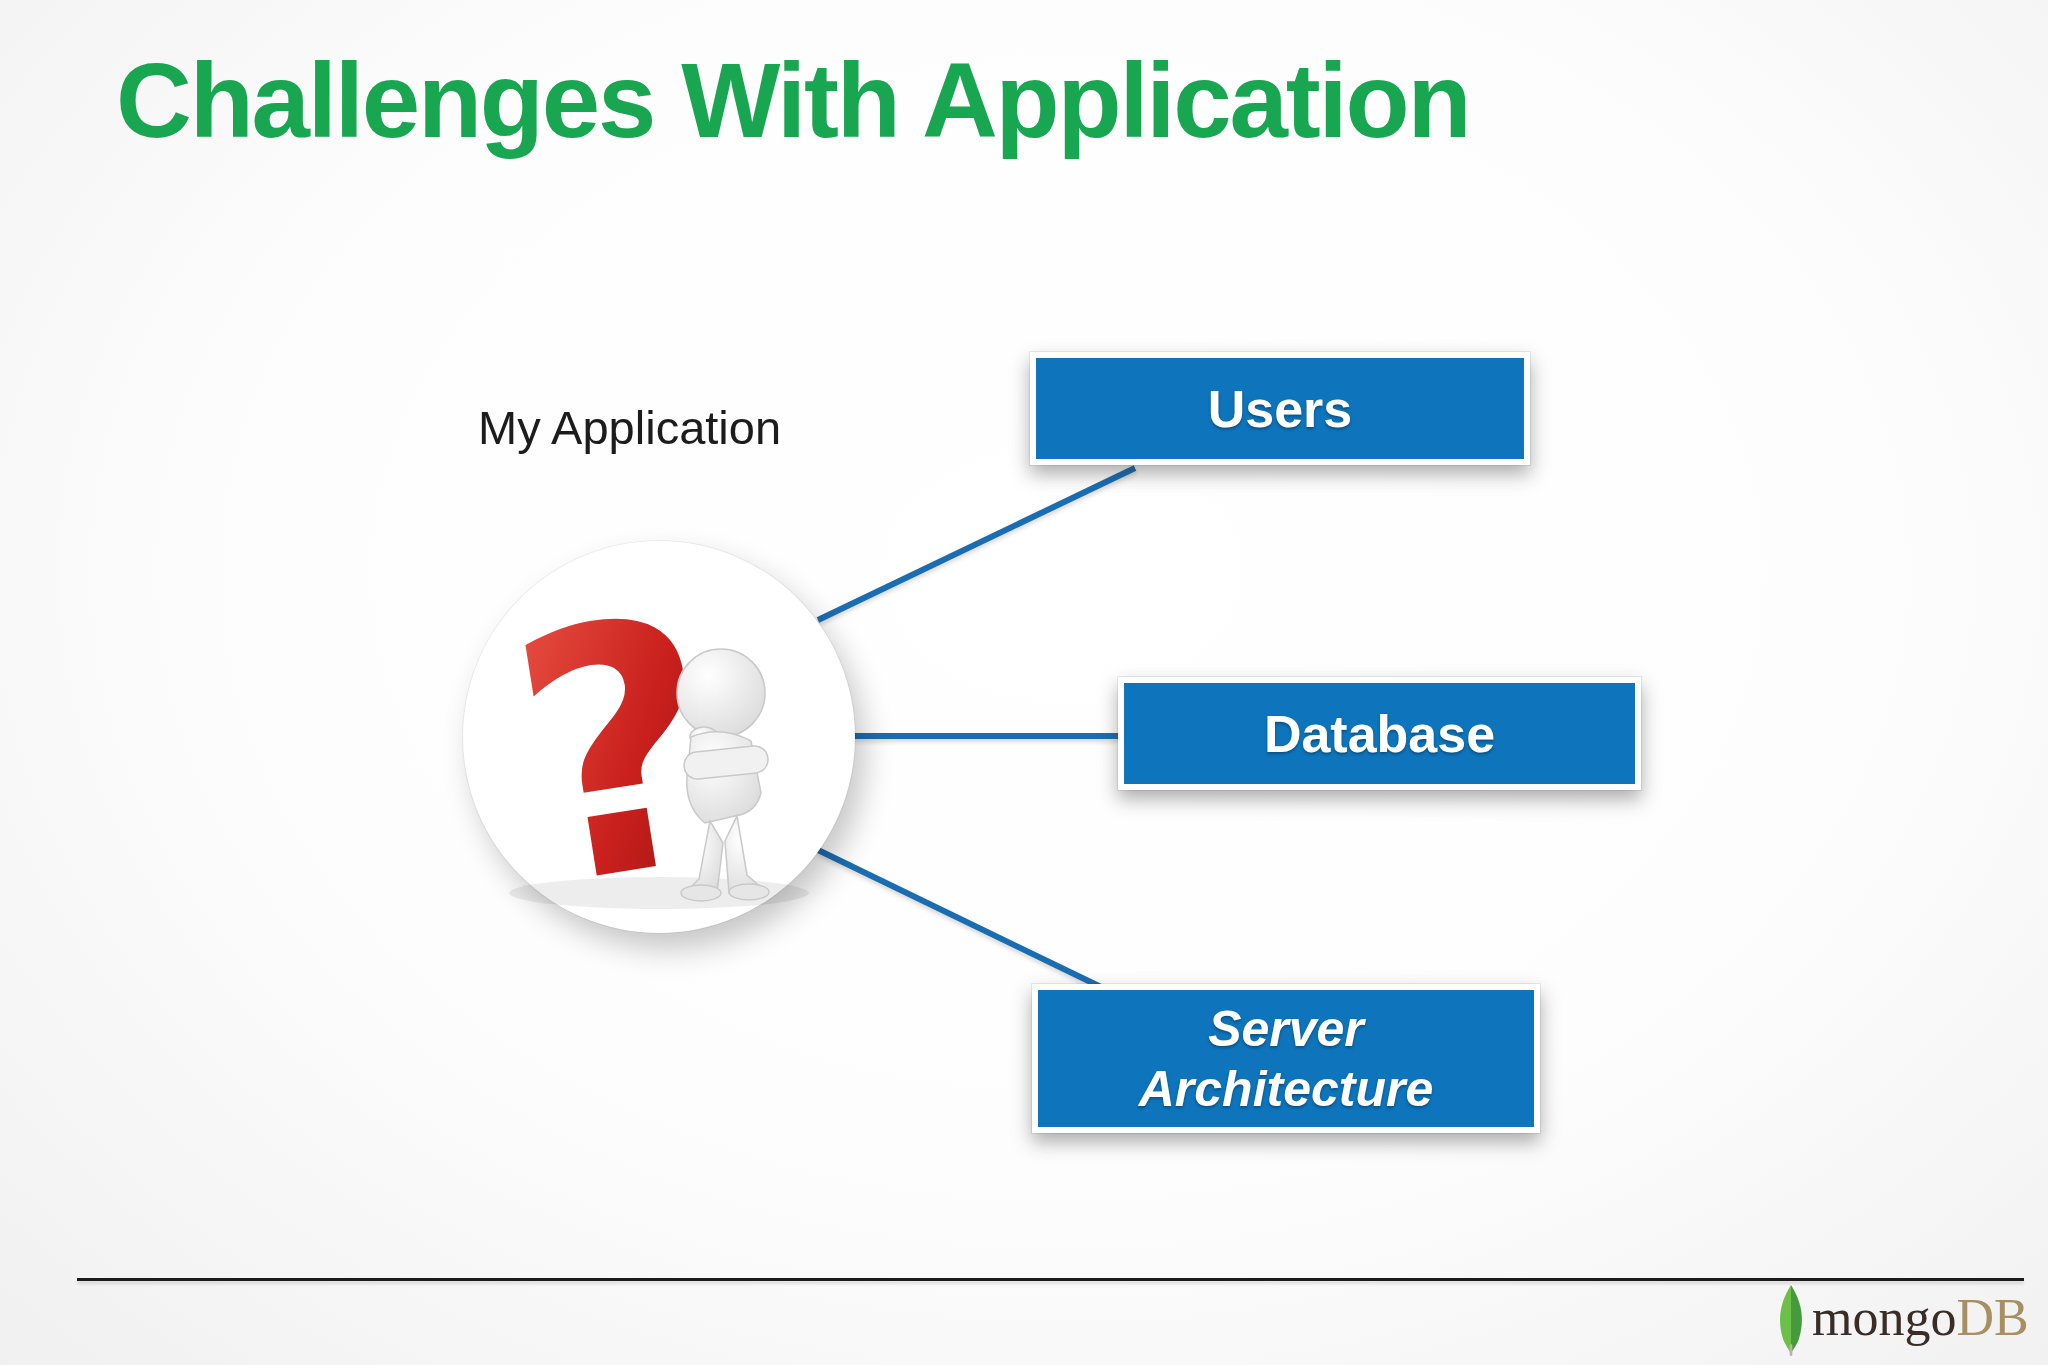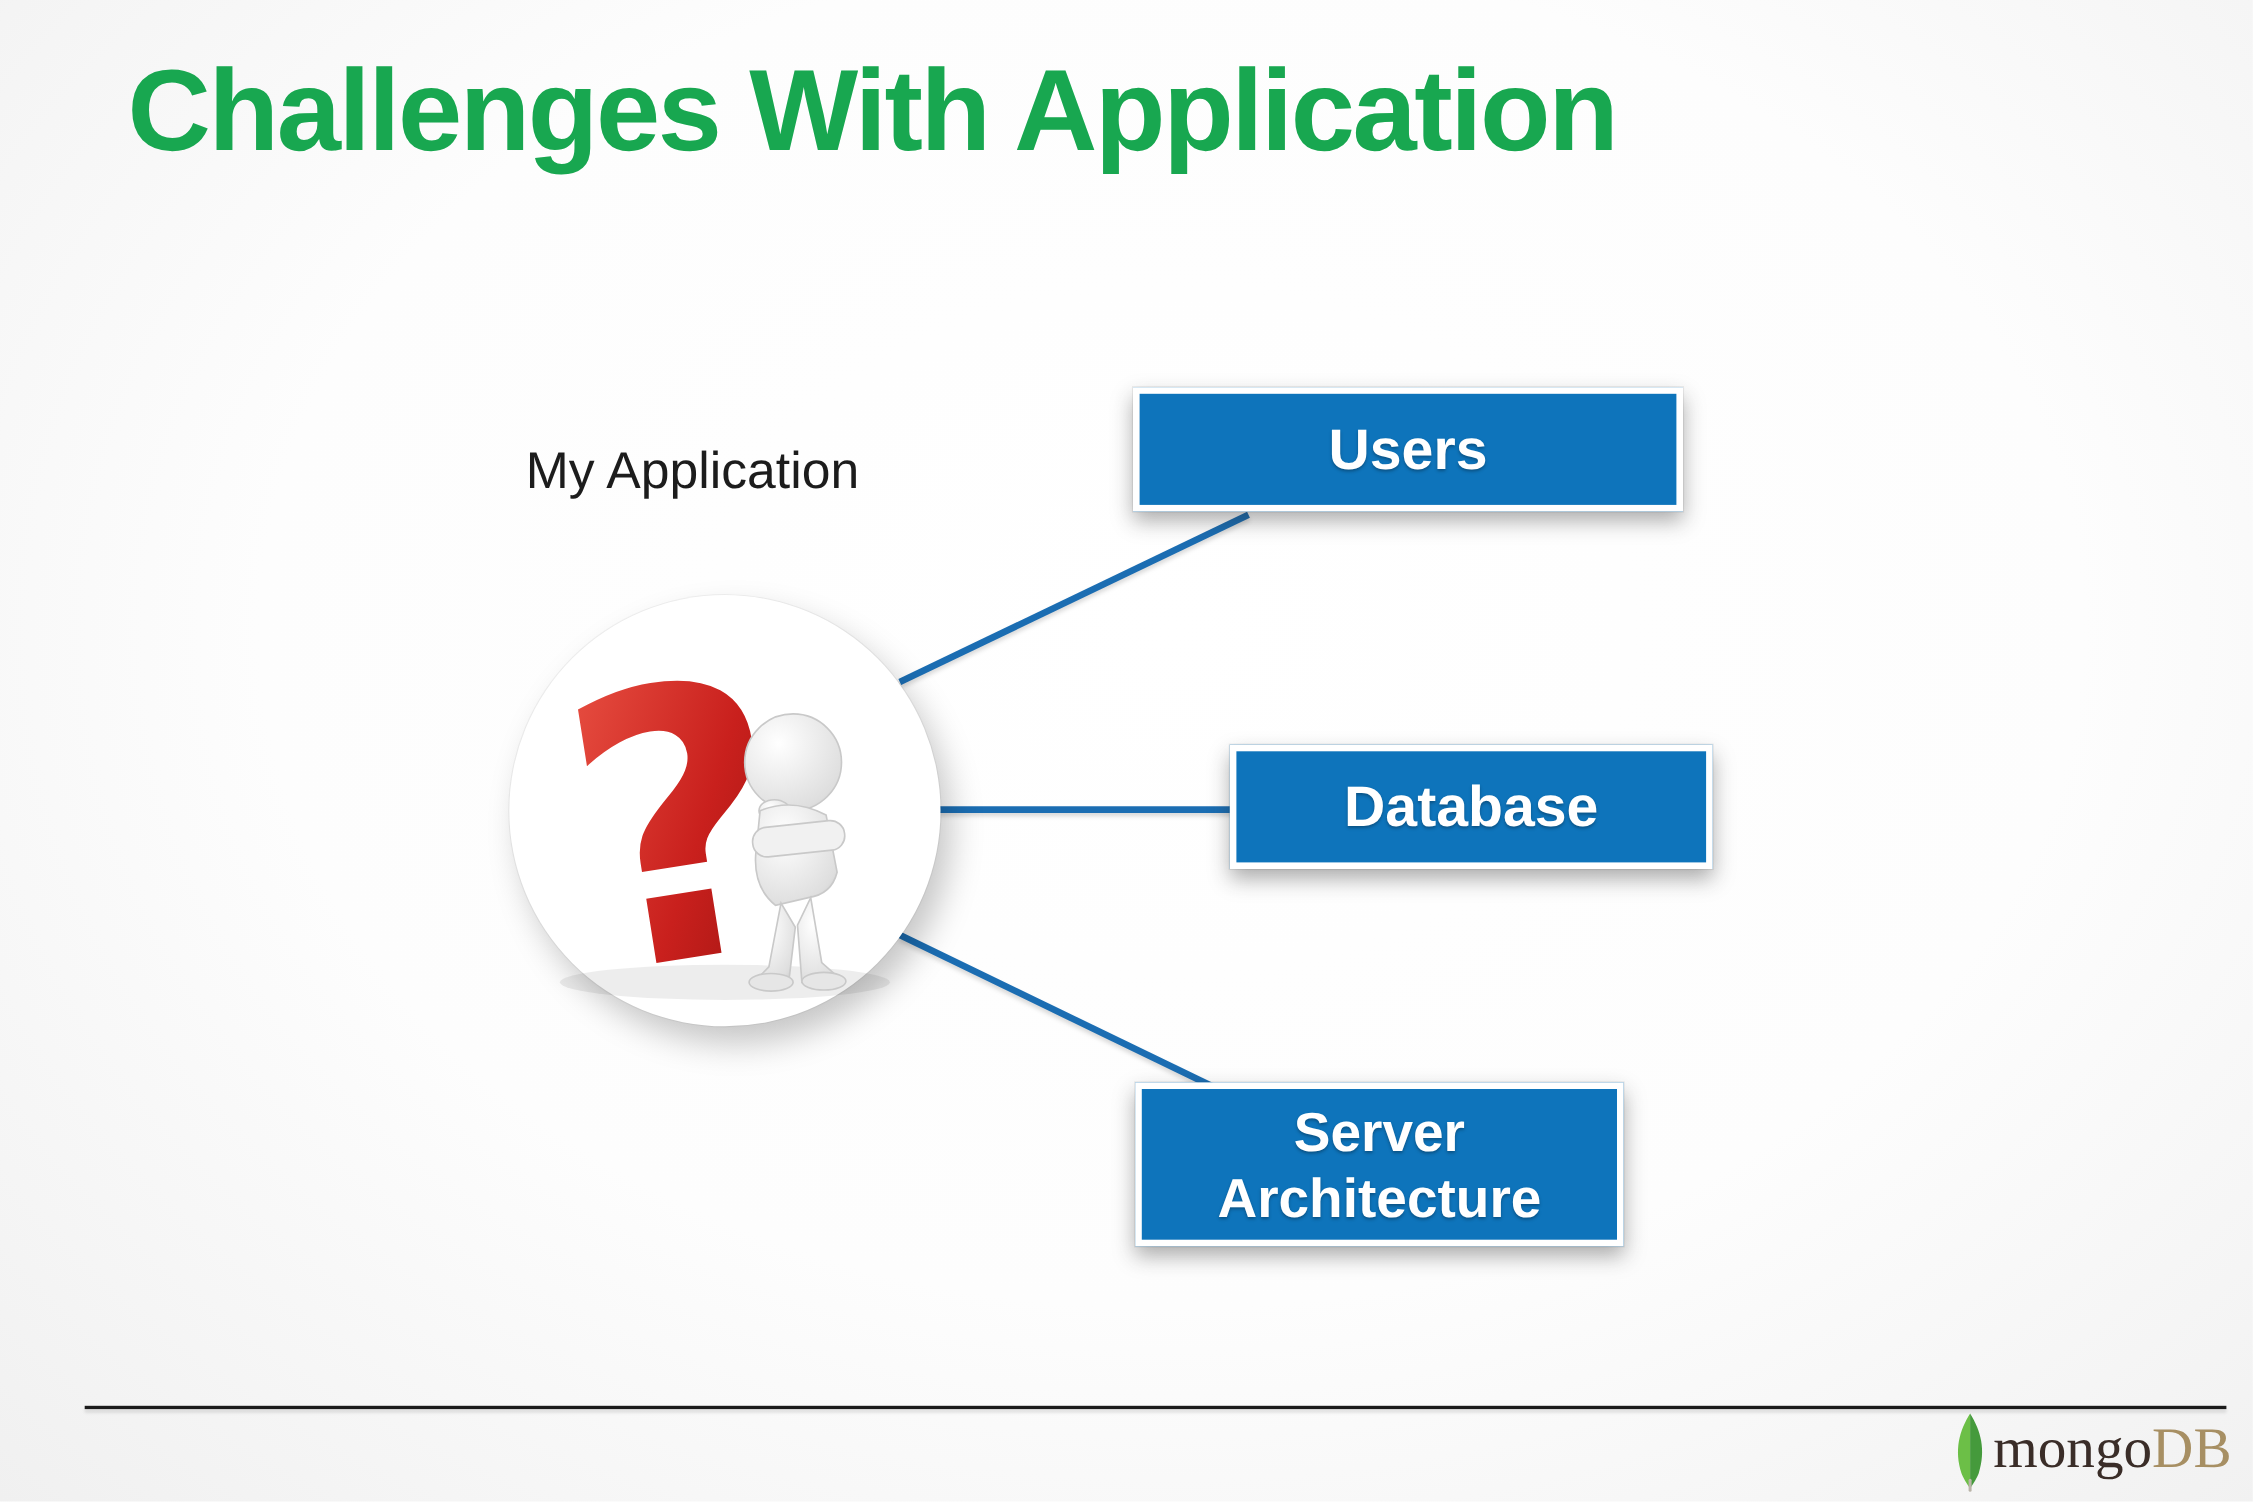--- a/index.html
+++ b/index.html
@@ -29,22 +29,22 @@
     filter:drop-shadow(0 3px 2px rgba(0,0,0,.15));
   }
   .node{
     position:absolute;display:flex;align-items:center;justify-content:center;
     background:var(--node-blue,#0e74bb);border:6px solid #ffffff;box-sizing:border-box;
     box-shadow:0 0 0 1px rgba(0,0,0,.07), 0 9px 18px rgba(40,40,40,.38);
     color:#ffffff;font-weight:bold;text-align:center;
     text-shadow:0 2px 3px rgba(0,0,0,.3);
   }
   .node-users{left:1030px;top:352px;width:500px;height:113px;font-size:52px;}
-  .node-database{left:1118px;top:677px;width:439px;height:113px;font-size:52px;}
-  .node-server{left:1032px;top:984px;width:444px;height:149px;font-size:50px;line-height:1.2;padding:0 30px;}
+  .node-database{left:1118px;top:677px;width:523px;height:113px;font-size:52px;}
+  .node-server{left:1032px;top:984px;width:508px;height:149px;font-size:50px;line-height:1.2;padding:0 30px;font-style:italic;}
   .footer-divider{
     position:absolute;left:77px;top:1278px;width:1947px;height:3px;
     background:var(--divider-dark,#1b1b1b);
     box-shadow:0 3px 3px rgba(0,0,0,.12);
   }
   .brand{
     position:absolute;left:1772px;top:1282px;height:76px;
     display:flex;align-items:center;
   }
   .brand .leaf{width:38px;height:74px;margin-right:2px;}

